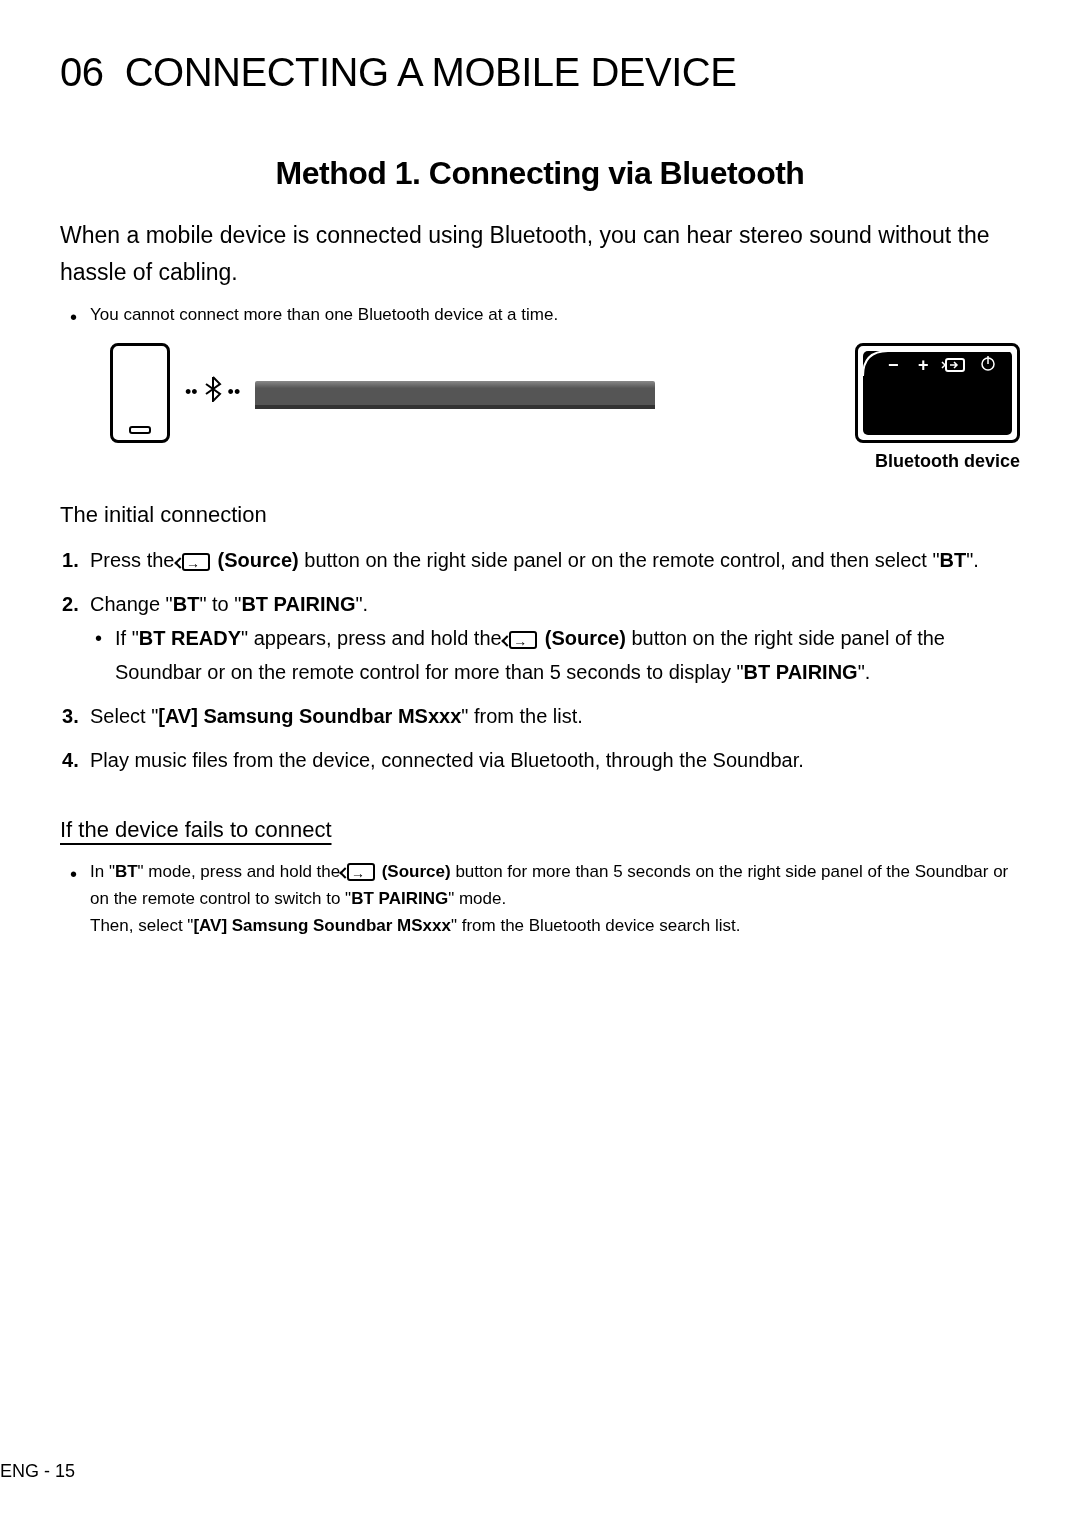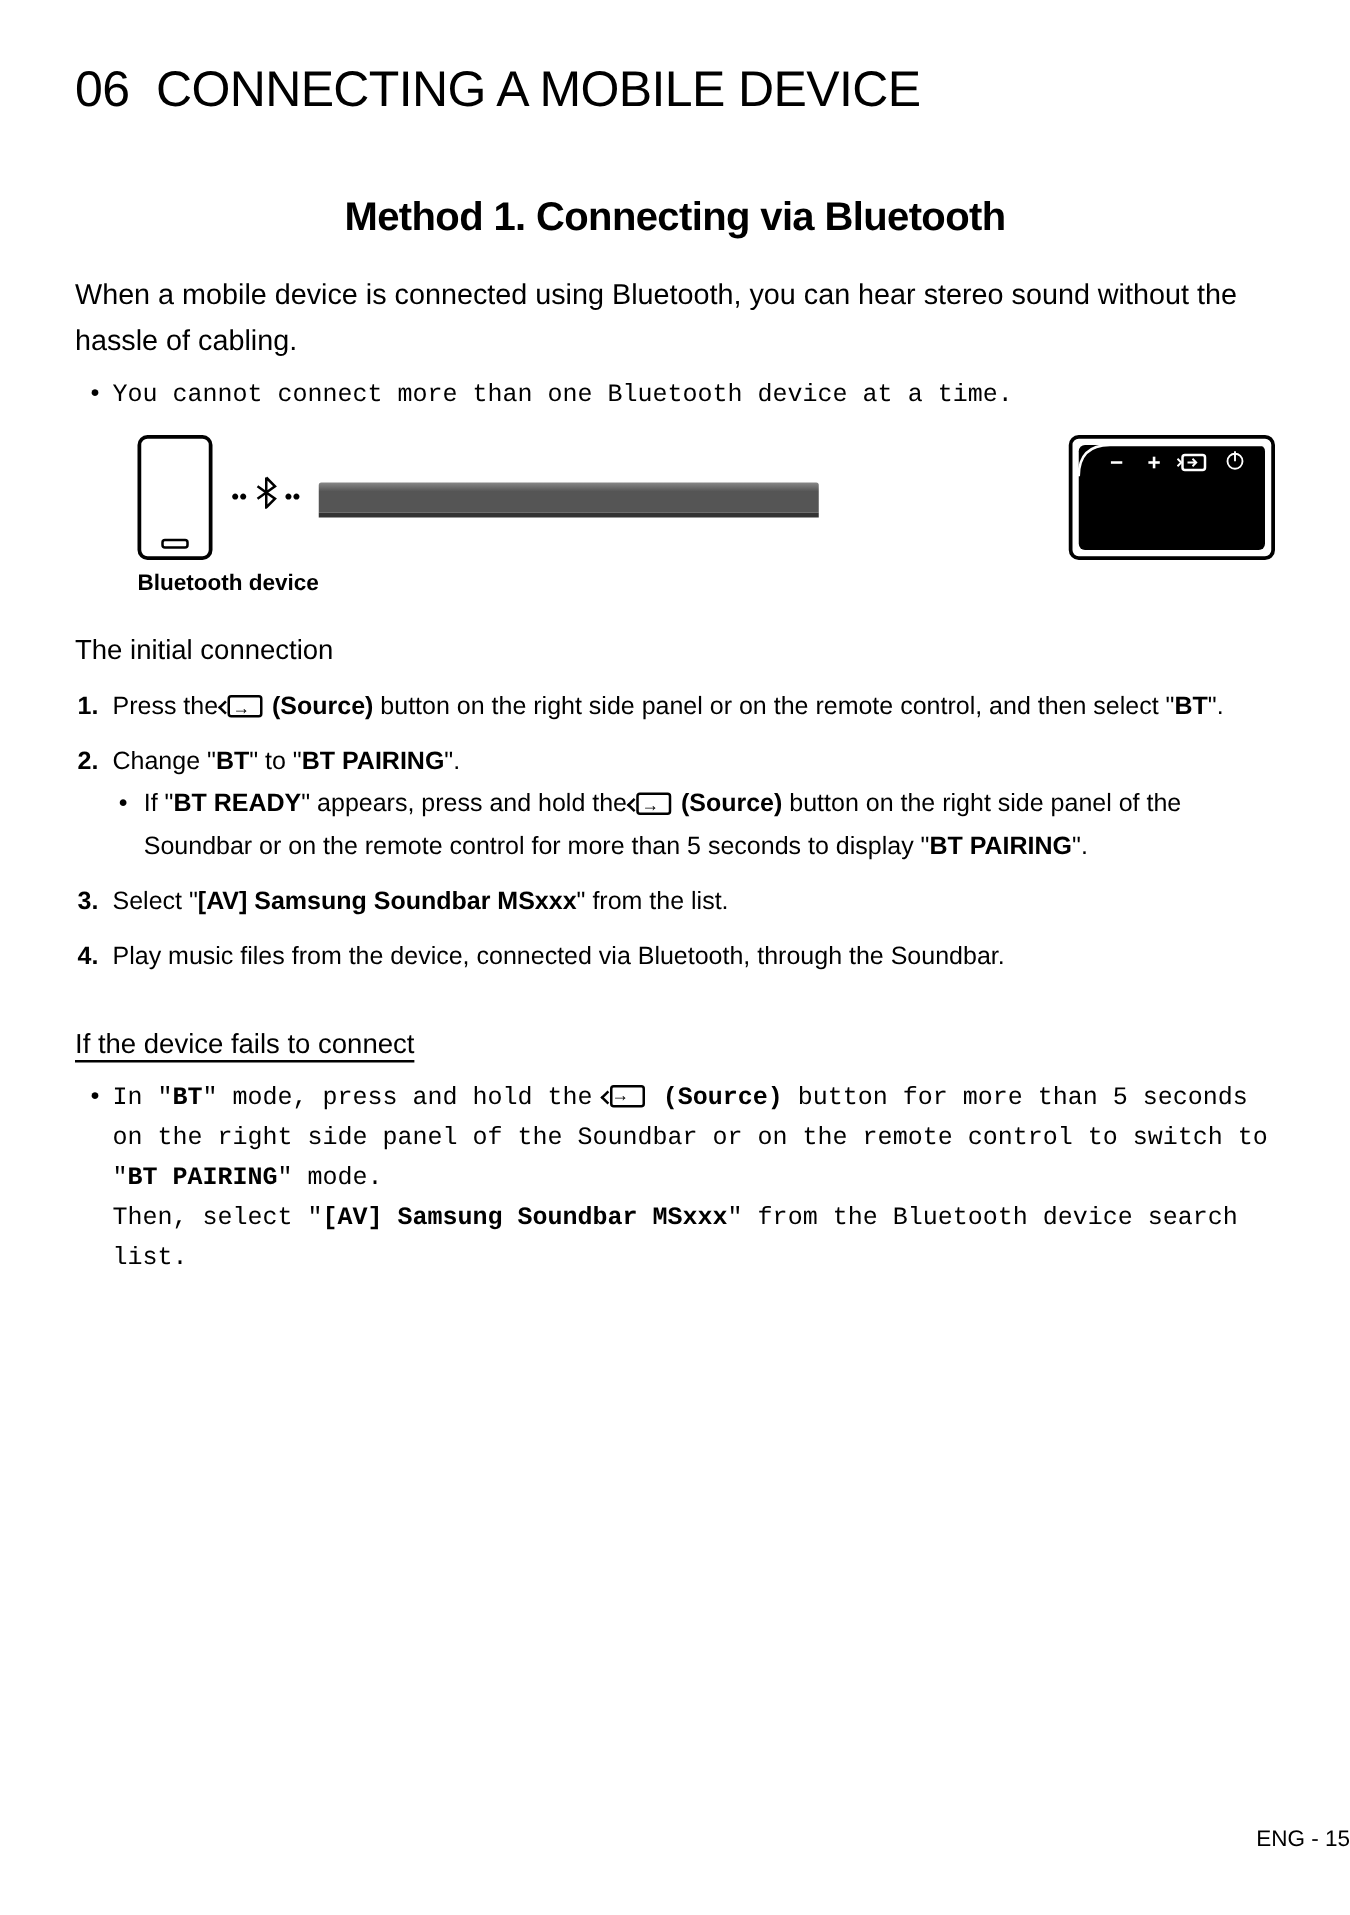--- a/index.html
+++ b/index.html
@@ -34,24 +34,23 @@
       font-size: 23px;
       line-height: 1.6;
       margin-bottom: 10px;
     }
     .bullet-list {
       list-style: none;
       padding-left: 30px;
     }
     .bullet-list li {
       position: relative;
-      font-size: 20px;
+      font-size: 17px;
       line-height: 1.6;
       margin-bottom: 8px;
-      font-family: Liberation Mono, monospace;
     }
     .bullet-list li::before {
       content: "•";
       position: absolute;
       left: -20px;
       font-size: 20px;
     }
     .diagram-container {
       display: flex;
       align-items: center;
@@ -108,20 +107,21 @@
       border: 3px solid #000;
       border-radius: 8px;
       position: relative;
       margin-left: auto;
     }
     .diagram-label {
       font-size: 18px;
       font-weight: bold;
       margin-left: 50px;
       margin-bottom: 30px;
+      text-align: right;
     }
     .section-heading {
       font-size: 22px;
       font-weight: normal;
       margin-bottom: 15px;
     }
     .section-heading.underlined {
       text-decoration: underline;
       text-decoration-thickness: 2px;
       text-underline-offset: 6px;
@@ -189,23 +189,22 @@
       left: 2px;
       top: -3px;
       font-size: 14px;
       font-weight: bold;
     }
     .footer {
       position: absolute;
       bottom: 50px;
       left: 0;
       right: 0;
-      text-align: right;
+      text-align: left;
       font-size: 18px;
-      padding-left: 12px;
     }
   </style>
 </head>
 <body>
 
 <h1 class="chapter-title">
   <span>06</span>&nbsp;&nbsp;<span>CONNECTING A MOBILE DEVICE</span>
 </h1>
 
 <h2 class="method-title">Method 1. Connecting via Bluetooth</h2>

